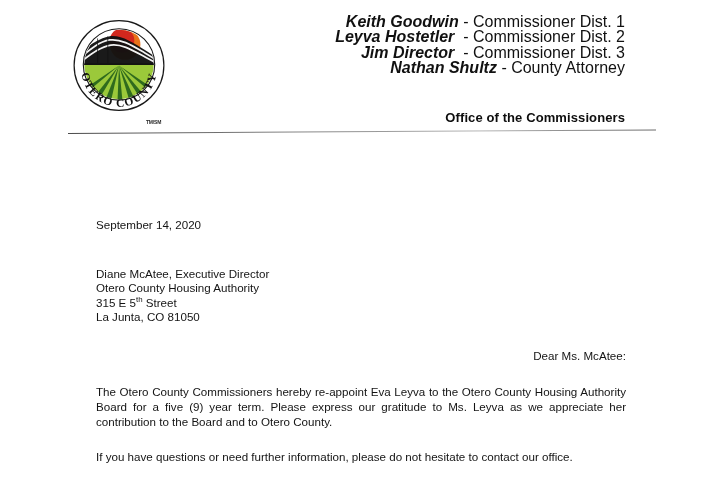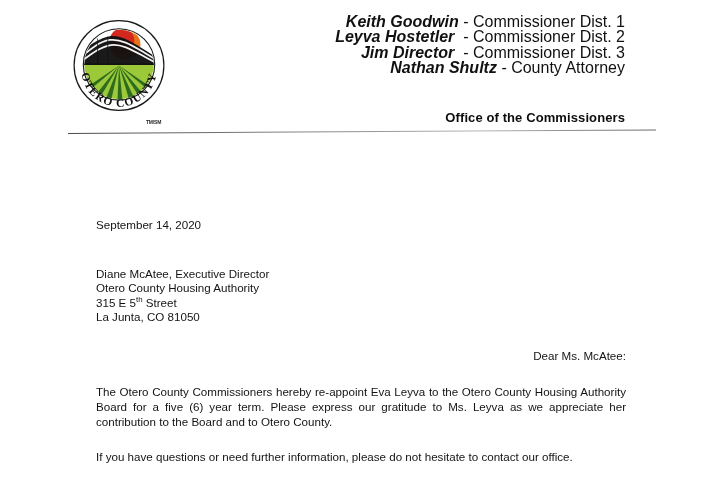--- a/index.html
+++ b/index.html
@@ -243,19 +243,19 @@
       <div>Diane McAtee, Executive Director</div>
       <div>Otero County Housing Authority</div>
       <div>
         <span>315 E 5</span><sup class="ord">th</sup><span> Street</span>
       </div>
       <div>La Junta, CO  81050</div>
     </div>
 
     <p class="salutation">Dear Ms. McAtee:</p>
 
-    <p class="para">The Otero County Commissioners hereby re-appoint Eva Leyva to the Otero County Housing Authority Board for a five (6) year term. Please express our gratitude to Ms. Leyva as we appreciate her contribution to the Board and to Otero County.</p>
+    <p class="para">The Otero County Commissioners hereby re-appoint Eva Leyva to the Otero County Housing Authority Board for a five (9) year term. Please express our gratitude to Ms. Leyva as we appreciate her contribution to the Board and to Otero County.</p>
 
     <p class="para last-para">If you have questions or need further information, please do not hesitate to contact our office.</p>
 
   </div>
 
 </div>
 
 </body></html>

